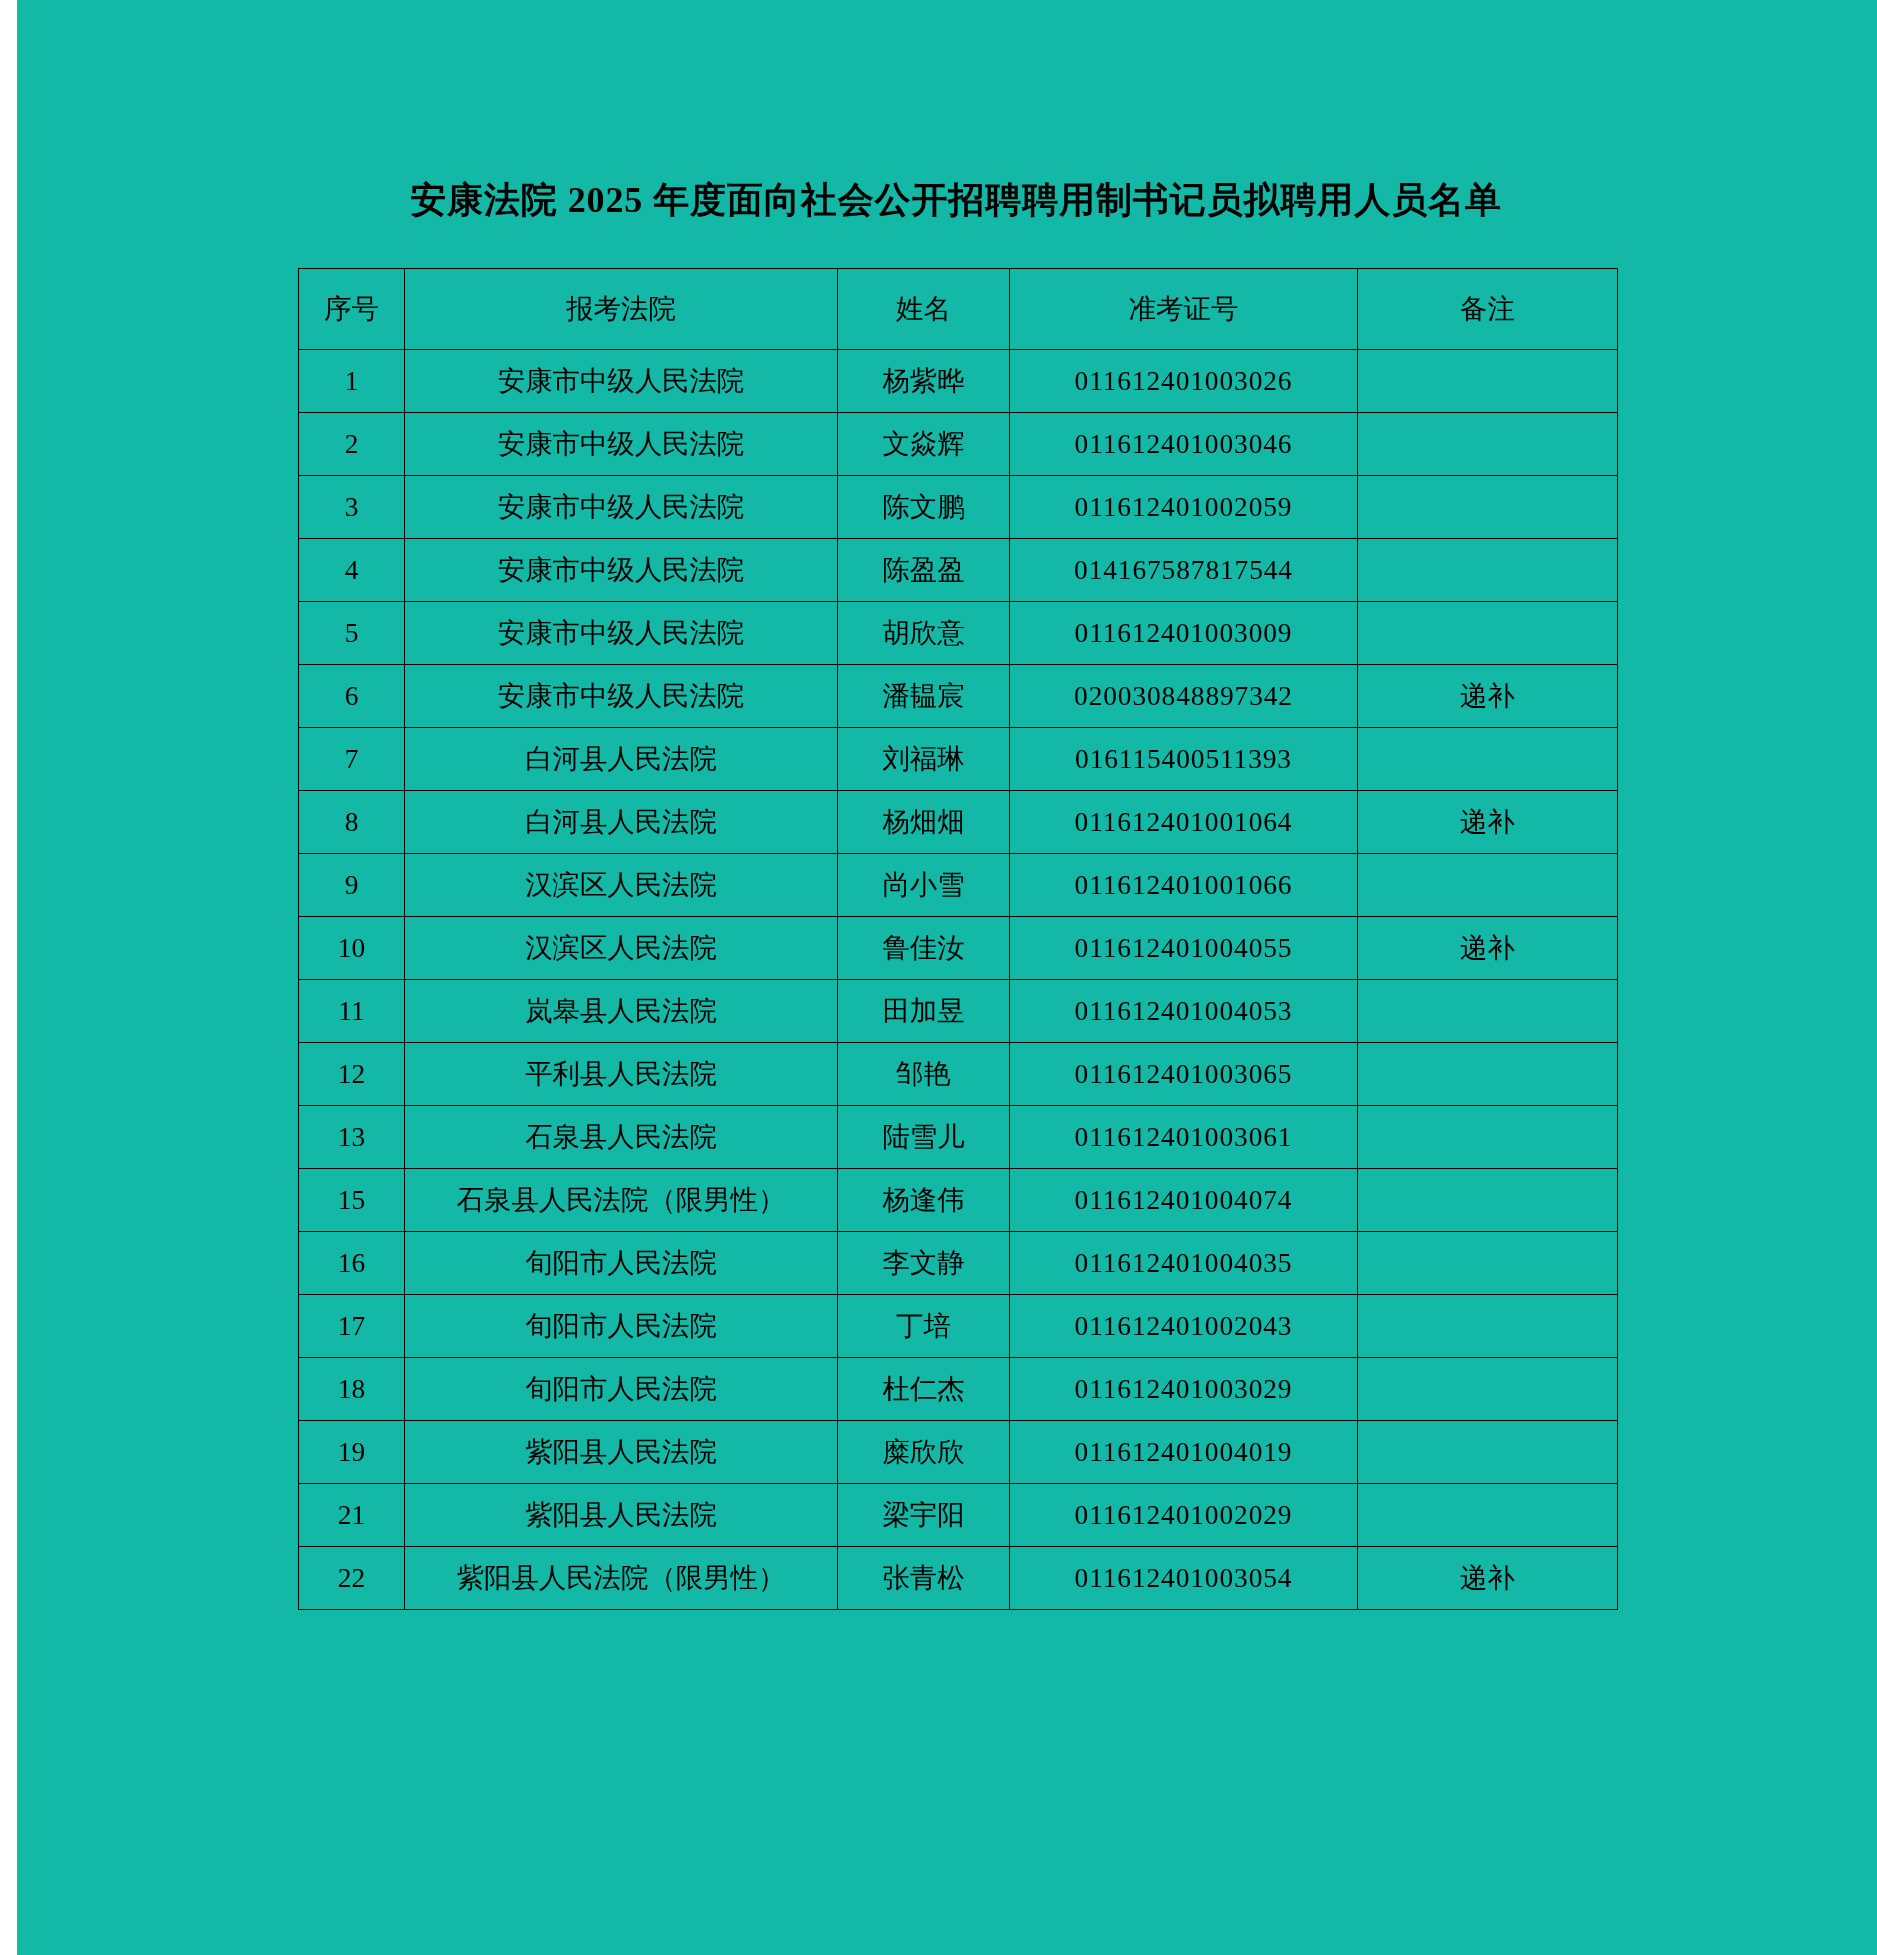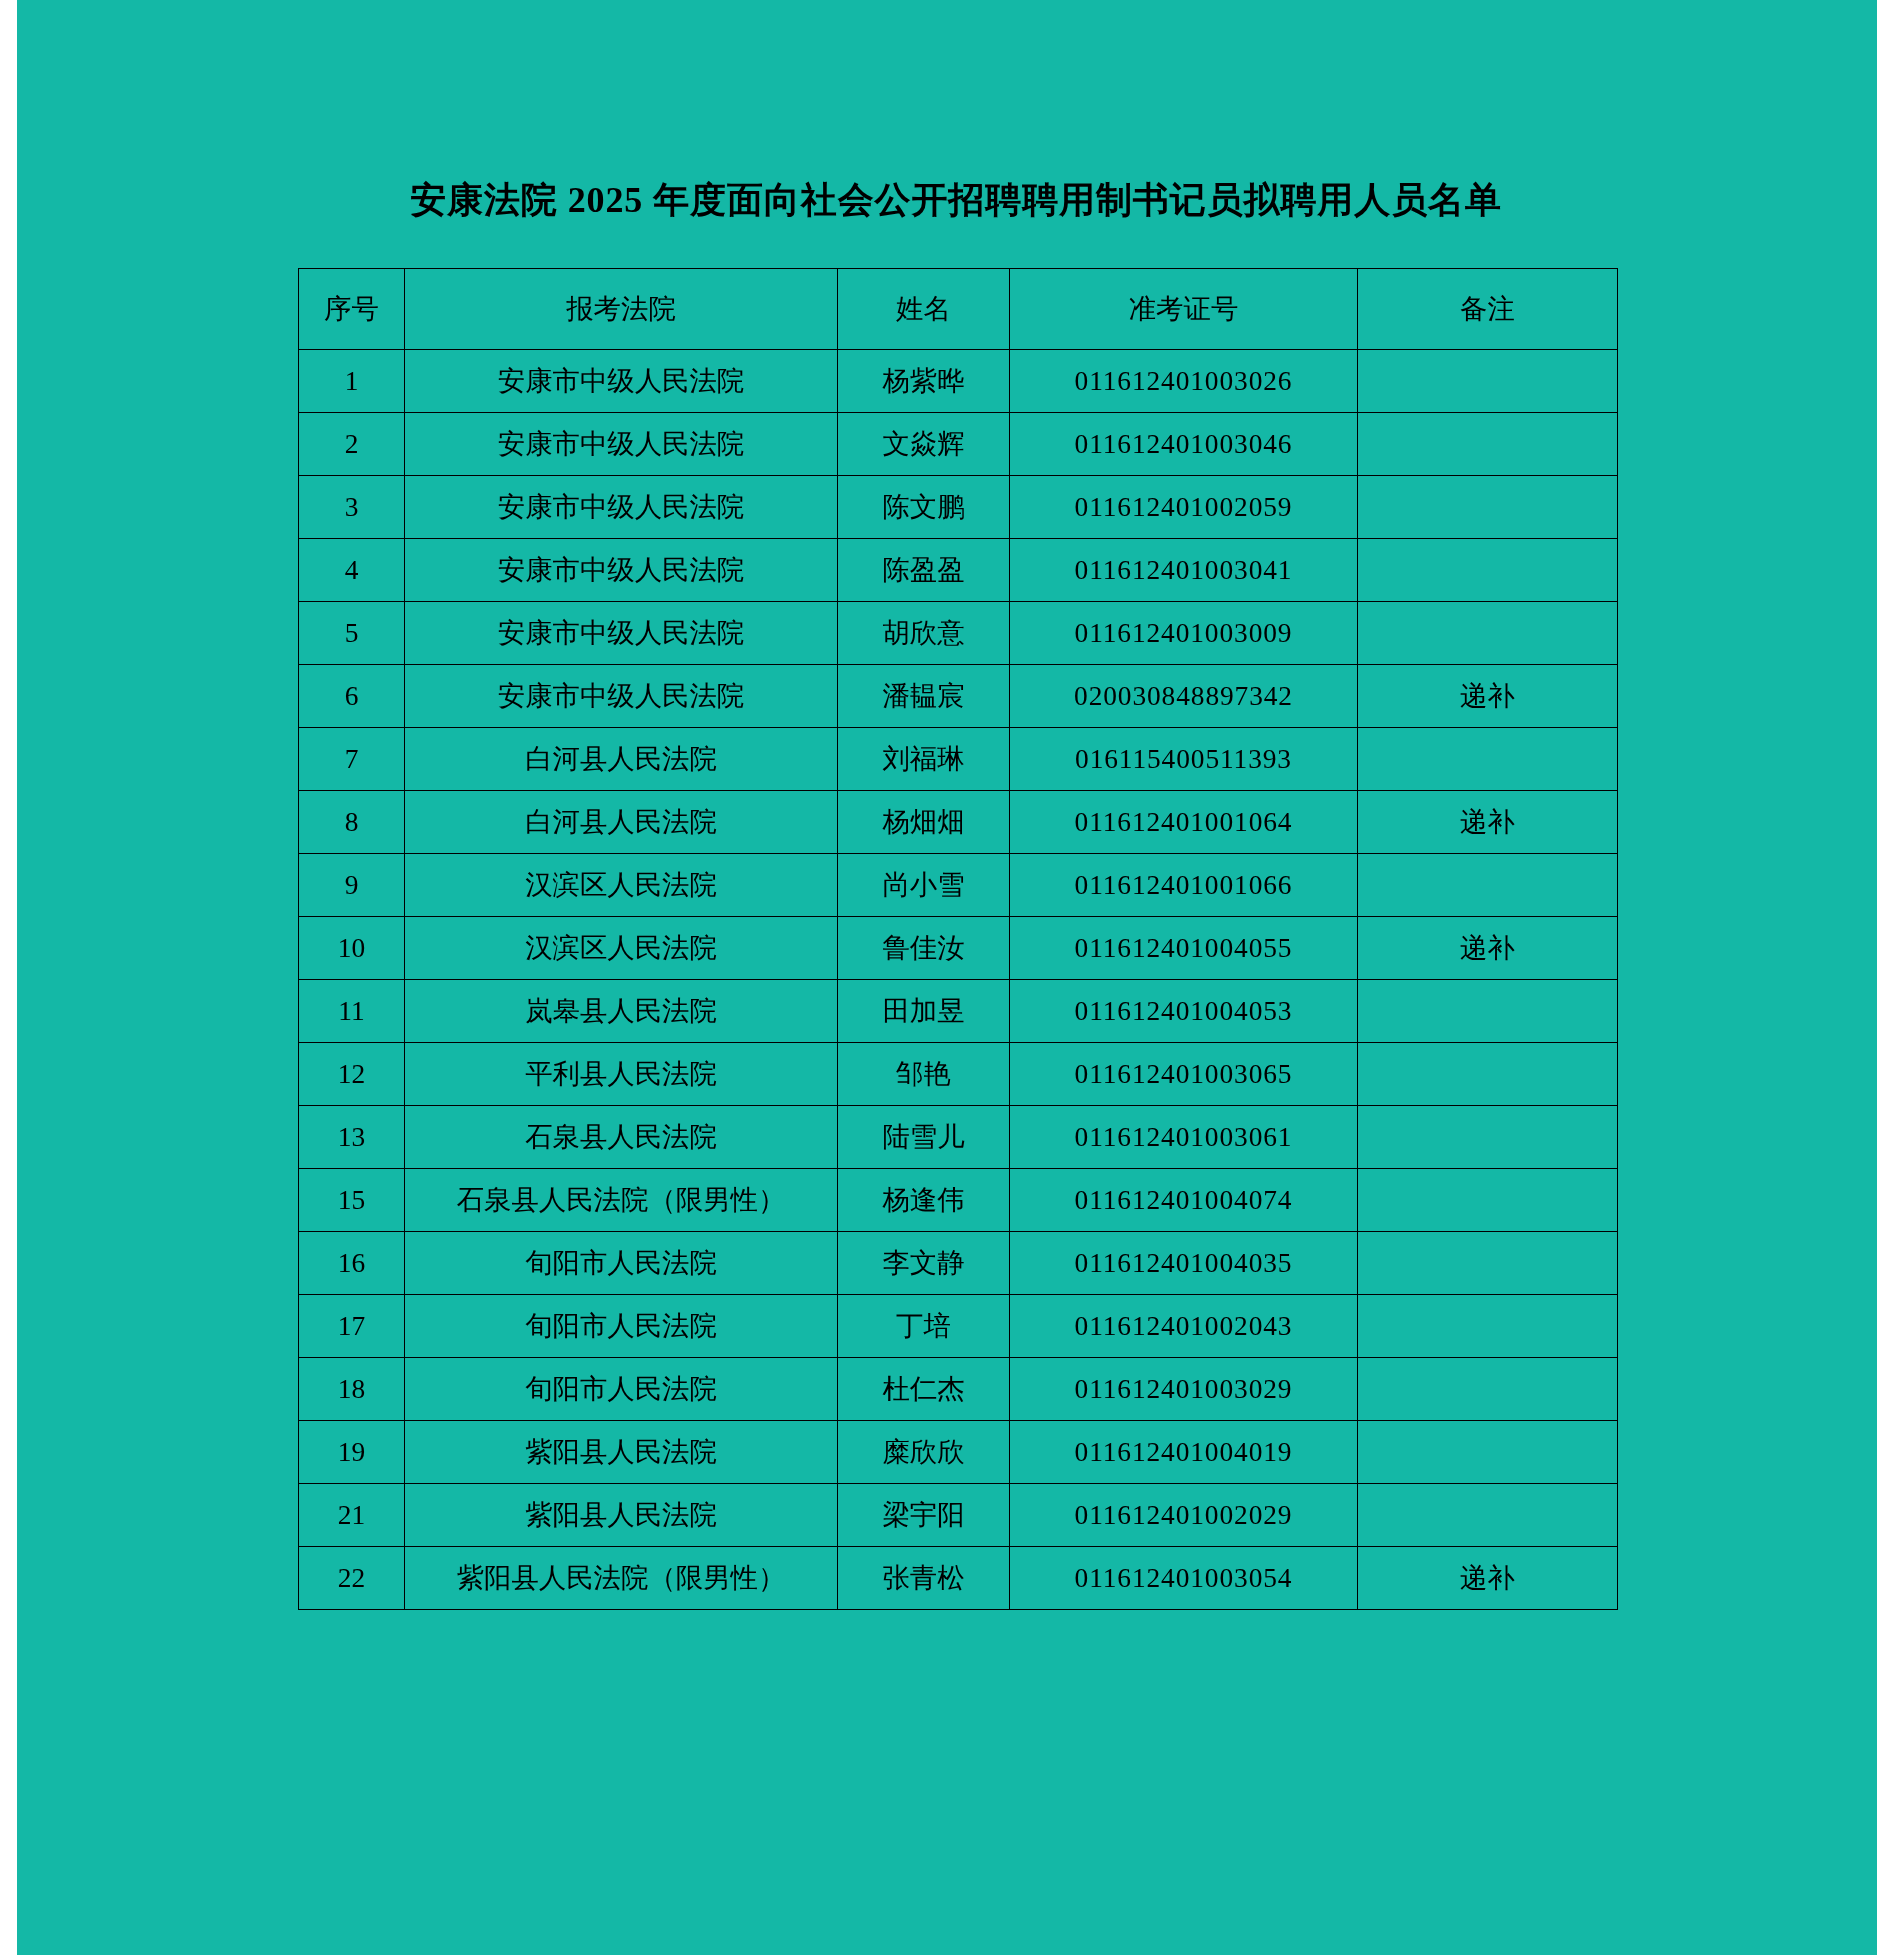--- a/index.html
+++ b/index.html
@@ -108,21 +108,21 @@
           <td class="cell-seq">3</td>
           <td class="cell-court">安康市中级人民法院</td>
           <td class="cell-name">陈文鹏</td>
           <td class="cell-exam-id">011612401002059</td>
           <td class="cell-remark"></td>
         </tr>
         <tr>
           <td class="cell-seq">4</td>
           <td class="cell-court">安康市中级人民法院</td>
           <td class="cell-name">陈盈盈</td>
-          <td class="cell-exam-id">011612401003041</td>
+          <td class="cell-exam-id">014167587817544</td>
           <td class="cell-remark"></td>
         </tr>
         <tr>
           <td class="cell-seq">5</td>
           <td class="cell-court">安康市中级人民法院</td>
           <td class="cell-name">胡欣意</td>
           <td class="cell-exam-id">011612401003009</td>
           <td class="cell-remark"></td>
         </tr>
         <tr>

